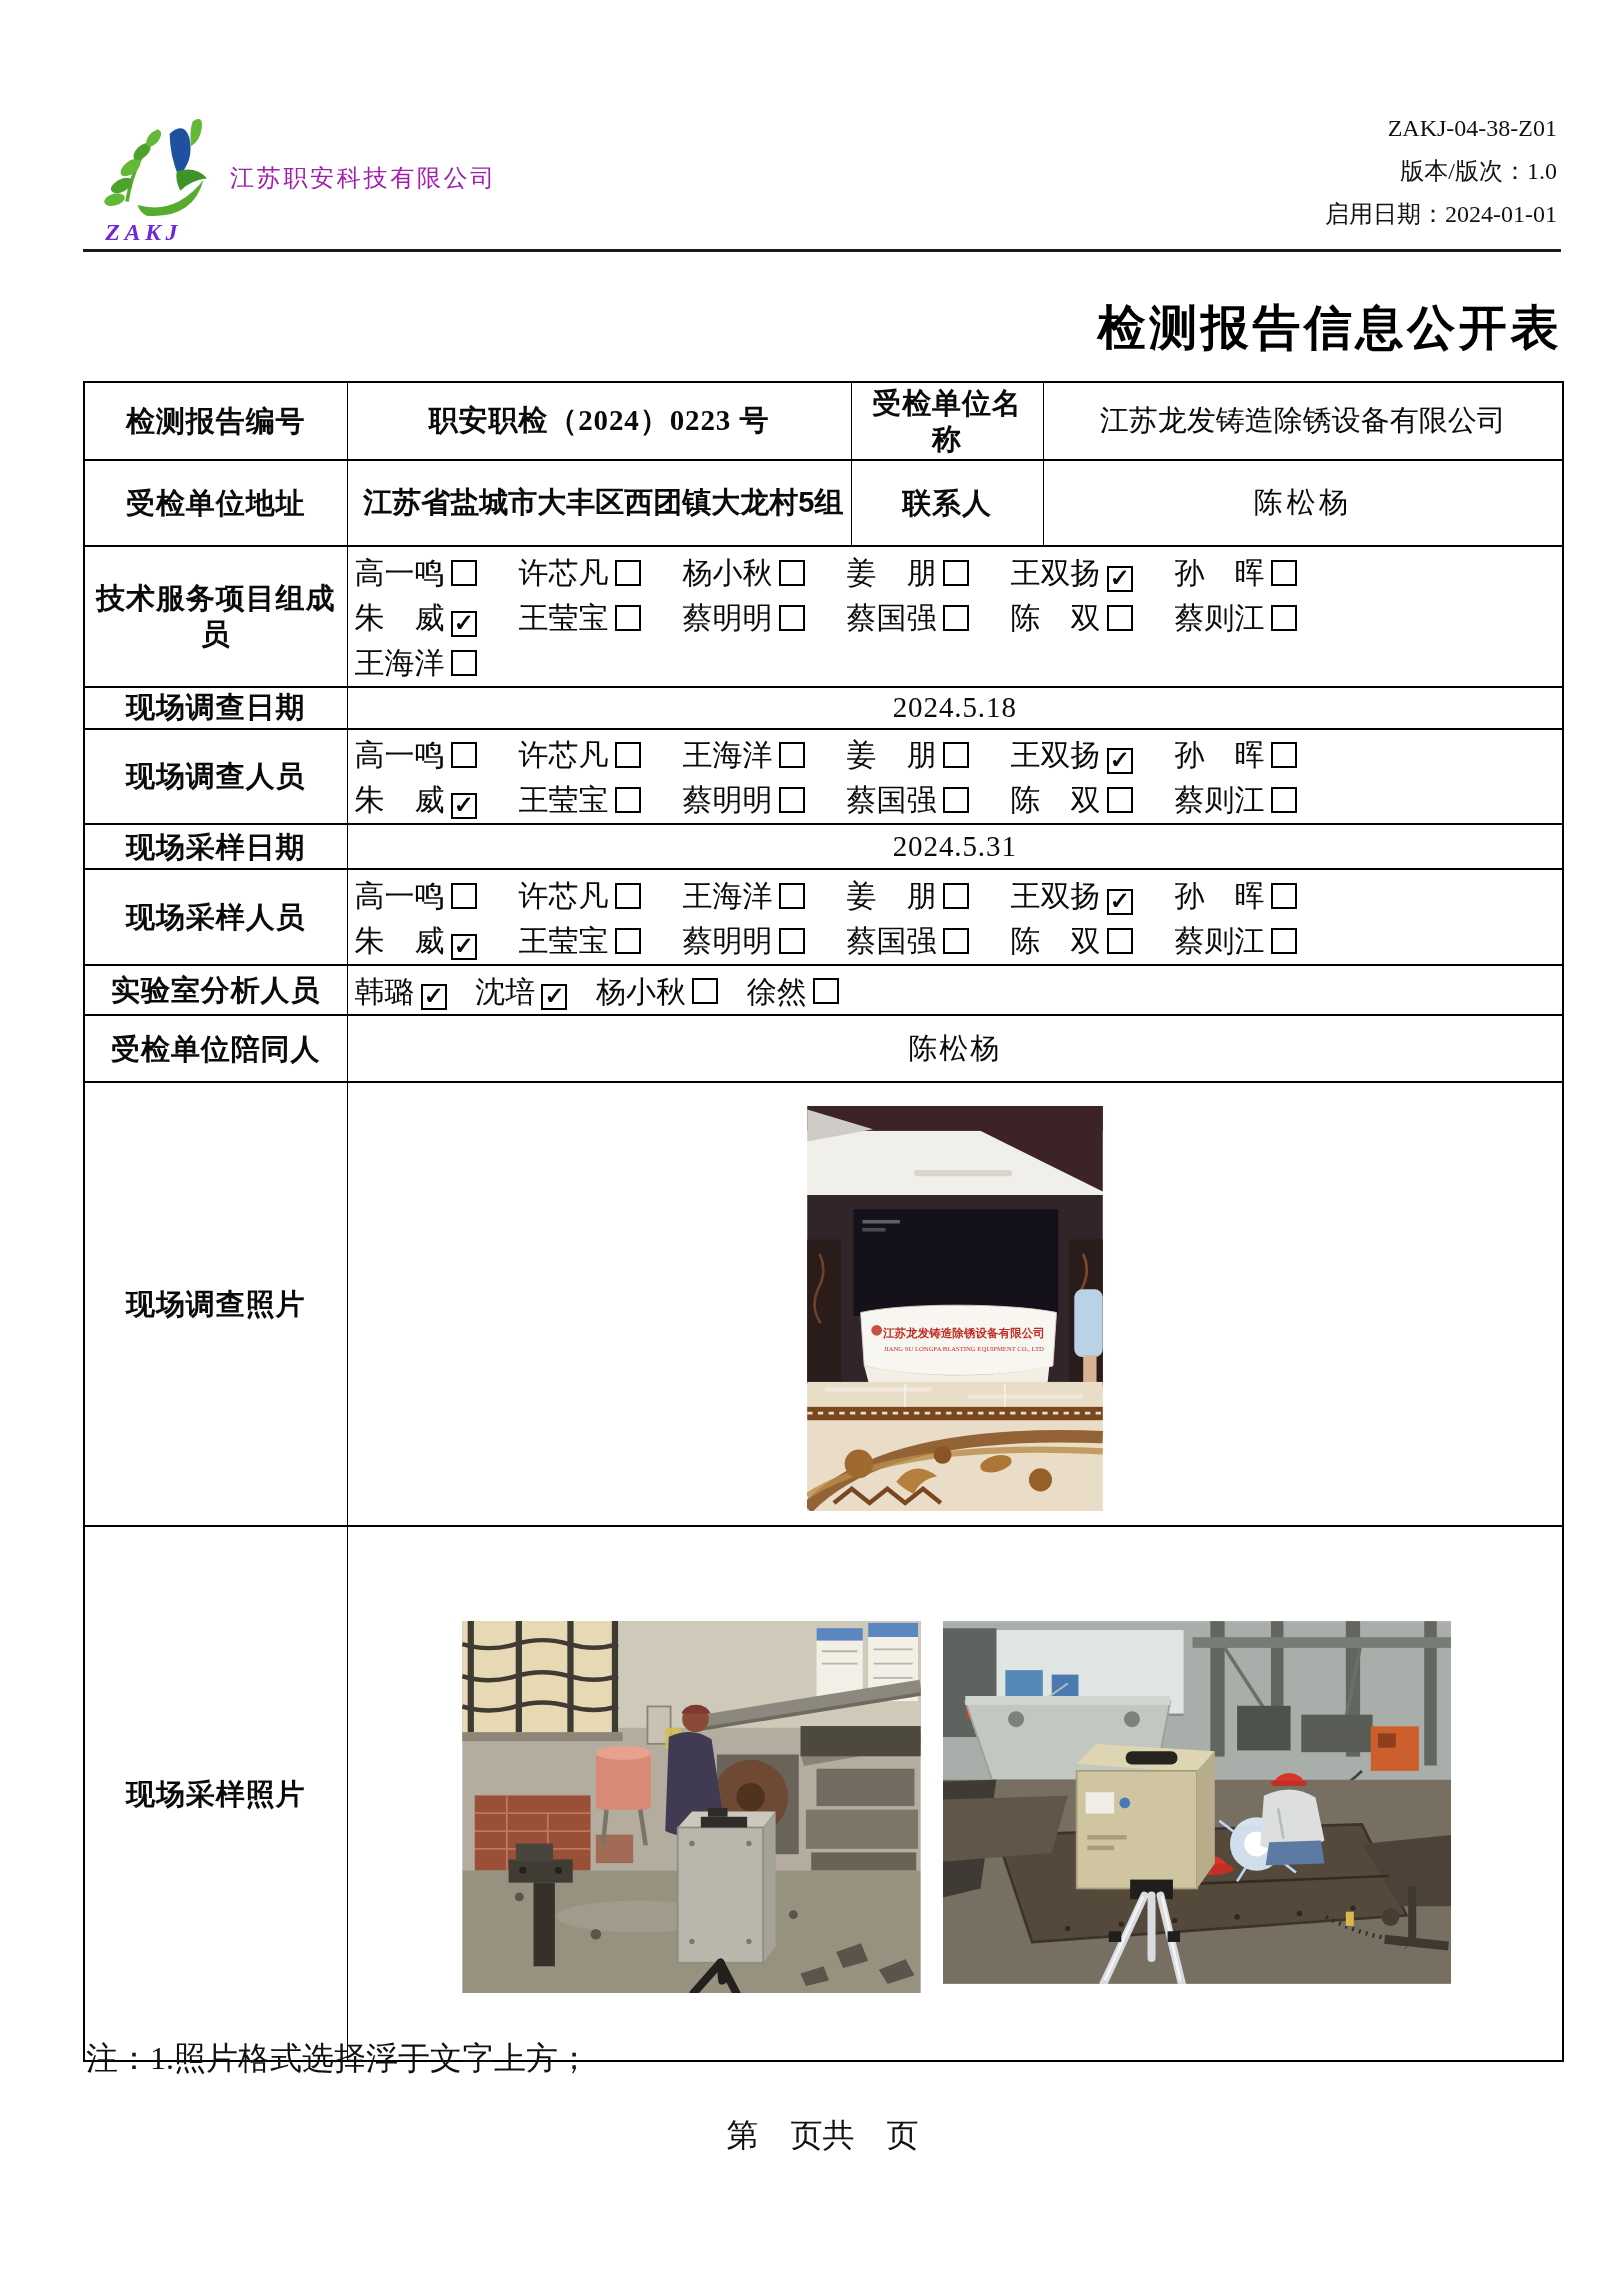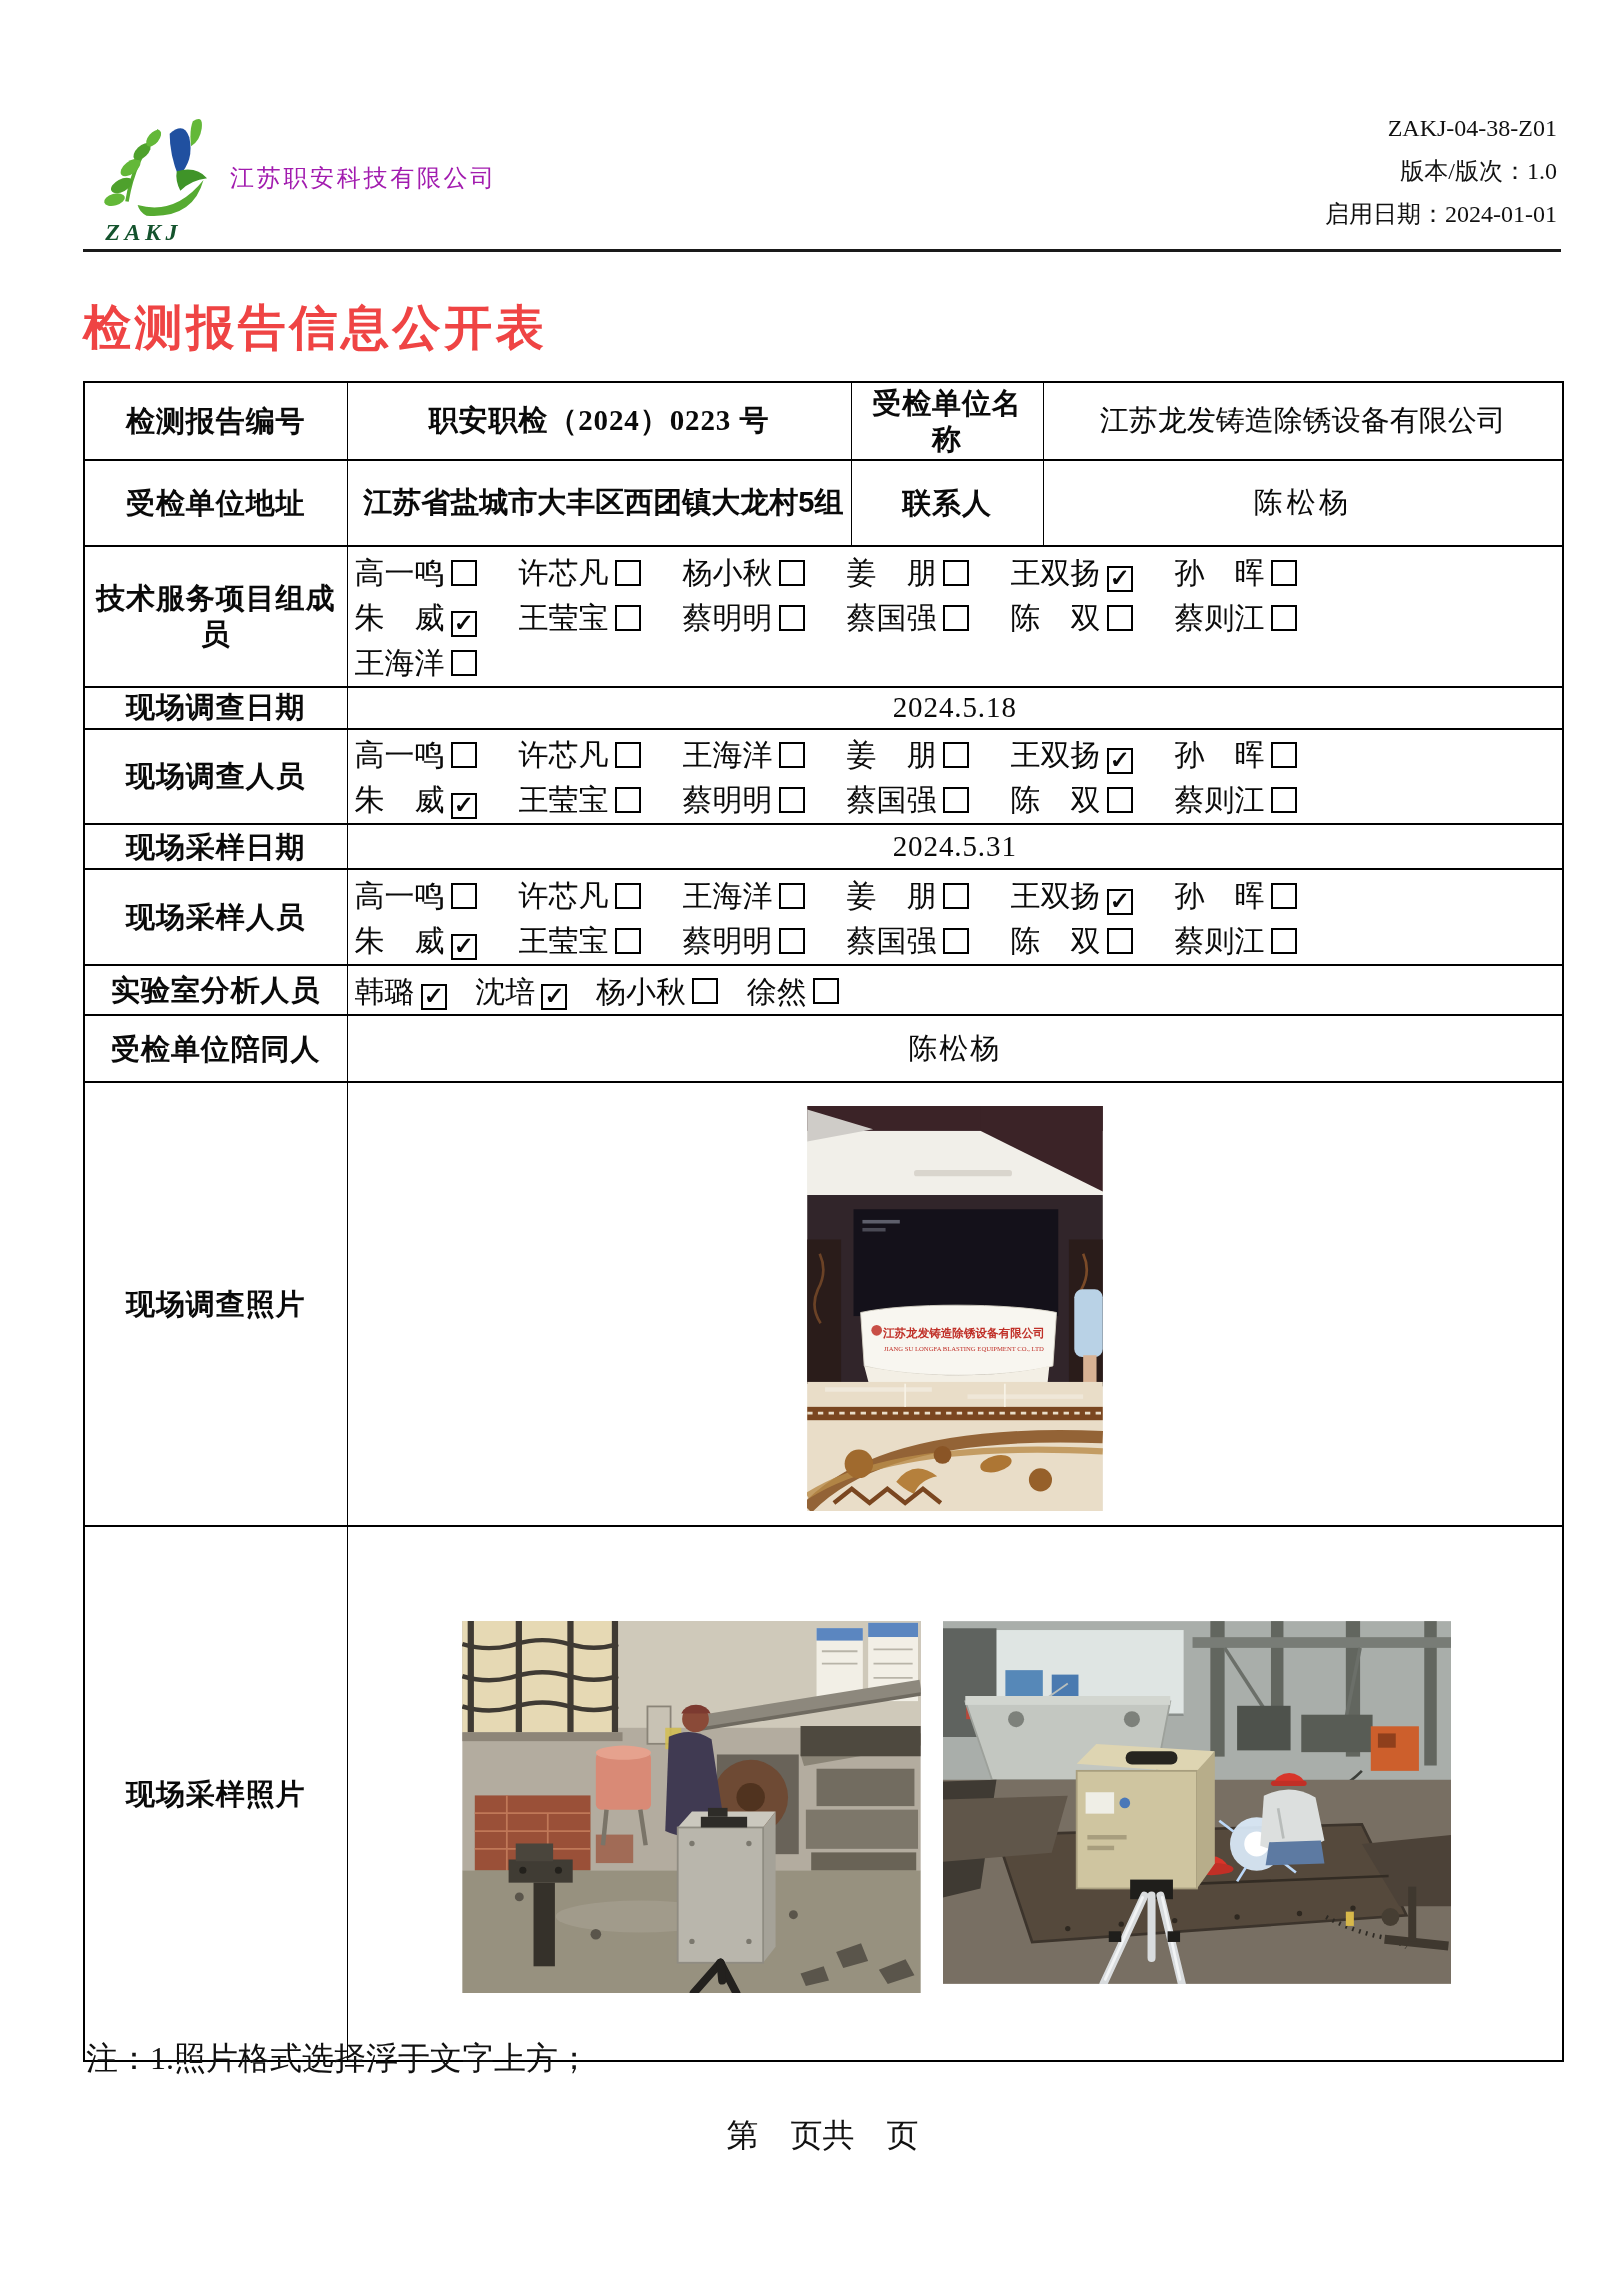--- a/index.html
+++ b/index.html
@@ -2,27 +2,27 @@
 <html style="font-size:14.3px"><head>
 <meta charset="utf-8">
 <style>
   html,body{margin:0;padding:0;background:#888;}
   .page{position:relative;width:1621px;height:2281px;background:#ffffff;overflow:hidden;
         font-family:"Liberation Serif","DejaVu Serif",serif;color:#111;}
   
   .hdr-logo{position:absolute;left:100px;top:116px;width:134px;height:134px;}
   .hdr-logo-mark{display:block;}
   .hdr-logo-text{position:absolute;left:5.3px;top:103px;font-size:24px;font-style:italic;font-weight:bold;
-        color:#14532d;letter-spacing:4.5px;font-family:"Liberation Serif",serif;}
+        color:#6d28d9;letter-spacing:4.5px;font-family:"Liberation Serif",serif;}
   .hdr-company{position:absolute;left:230px;top:162px;font-size:24px;letter-spacing:2.7px;color:#a21caf;}
   .hdr-right{position:absolute;right:64px;top:107px;text-align:right;font-size:24px;line-height:43px;color:#111;}
   .hdr-rule{position:absolute;left:83px;top:249px;width:1478px;height:2.7px;background:#1a1a1a;}
   
-  .doc-title{position:absolute;left:83px;top:296px;width:1479px;text-align:left;
-        font-size:48px;font-weight:bold;letter-spacing:3.6px;color:#ef4444;}
+  .doc-title{position:absolute;left:83px;top:296px;width:1479px;text-align:right;
+        font-size:48px;font-weight:bold;letter-spacing:3.6px;color:#000000;}
   
   table.main{position:absolute;left:83px;top:381px;width:1479px;border-collapse:collapse;table-layout:fixed;}
   table.main th,table.main td{border:1.8px solid #000;border-top-width:2.7px;border-bottom-width:2.7px;
         padding:1.8px 7.1px;vertical-align:middle;font-size:29px;color:#0a0a0a;overflow:hidden;}
   table.main{border:2.7px solid #000;}
   th.lbl{font-weight:bold;text-align:center;letter-spacing:0.9px;line-height:1.25;}
   td.report-no{font-weight:bold;font-size:30px;text-align:center;letter-spacing:0.9px;}
   td.unit-name{text-align:center;font-size:30px;}
   td.addr{text-align:right;font-family:Liberation Sans, sans-serif;font-weight:bold;font-size:28px;}
   td.contact{text-align:center;font-size:36px;letter-spacing:3.6px;}

